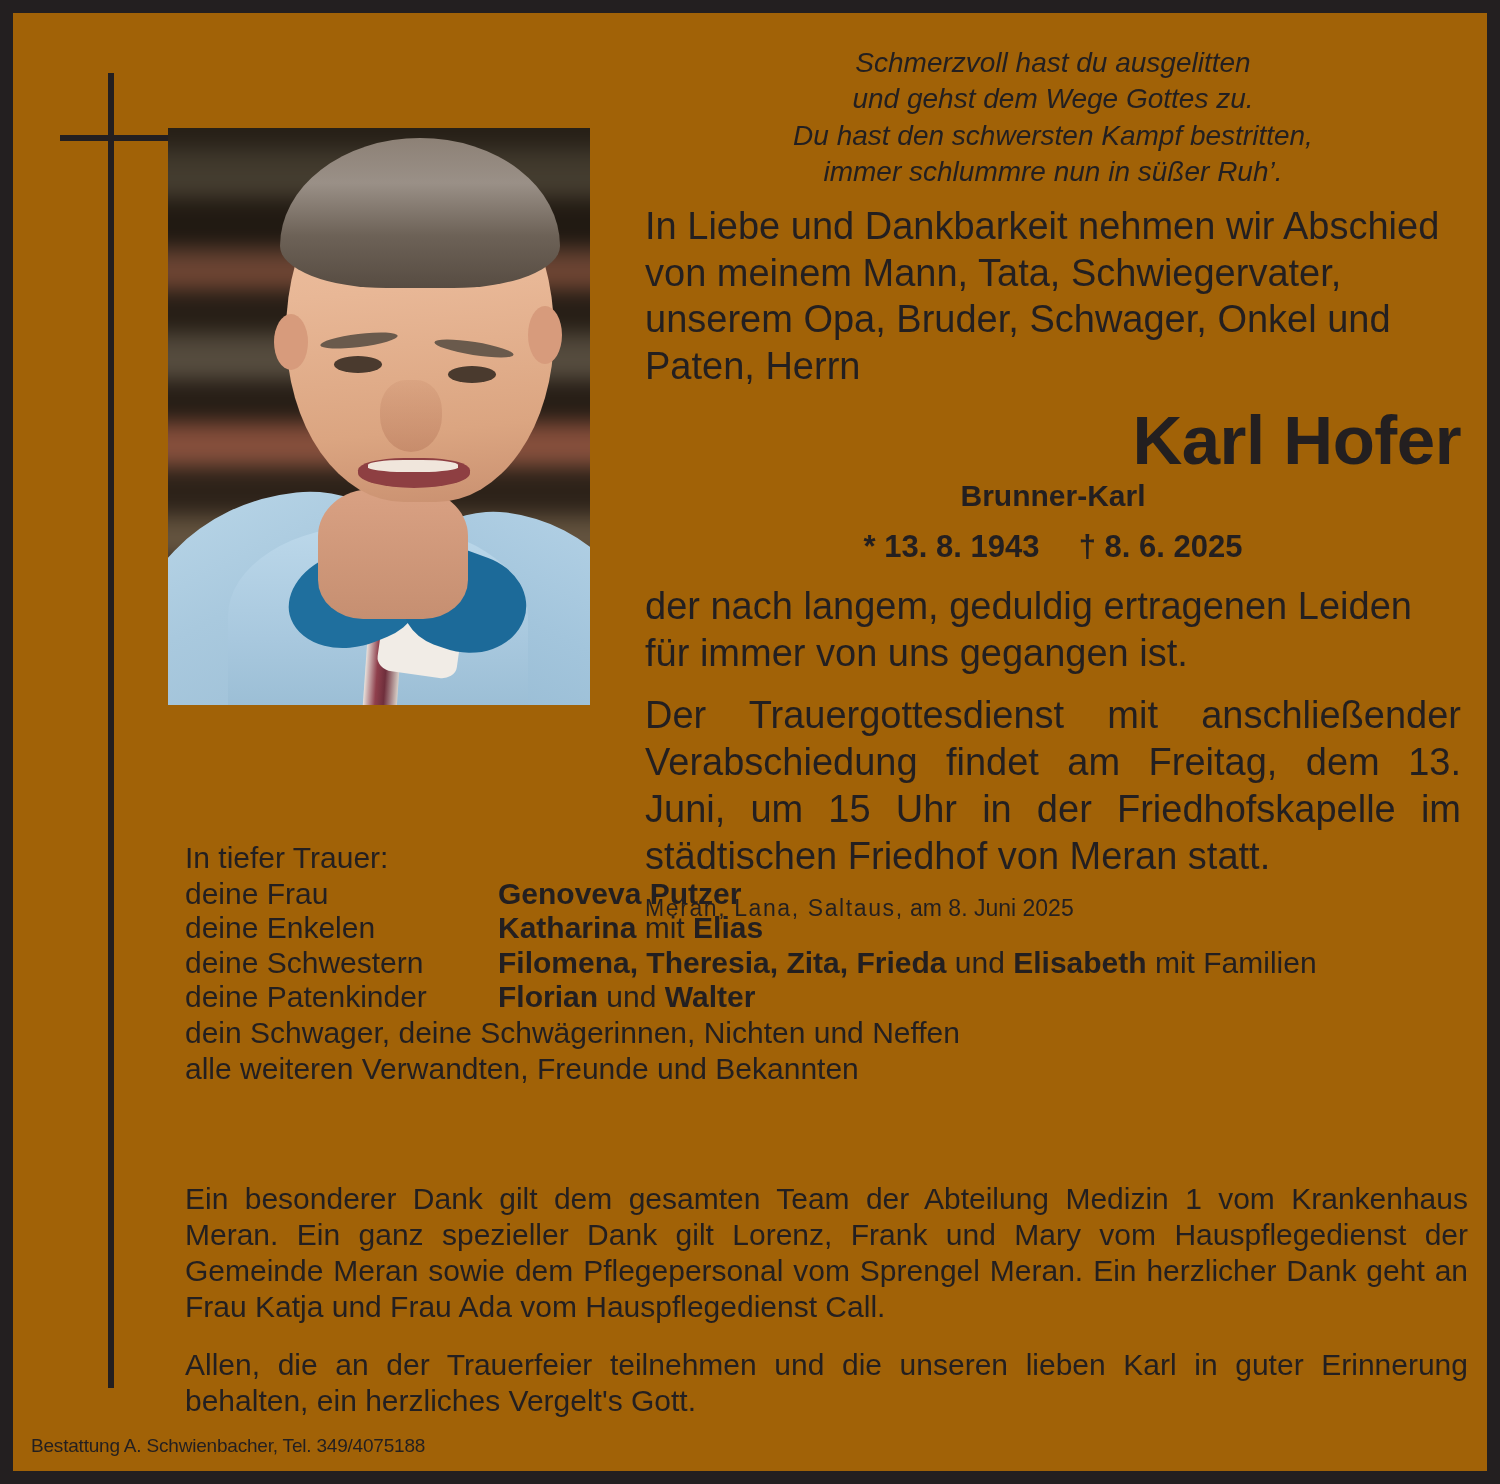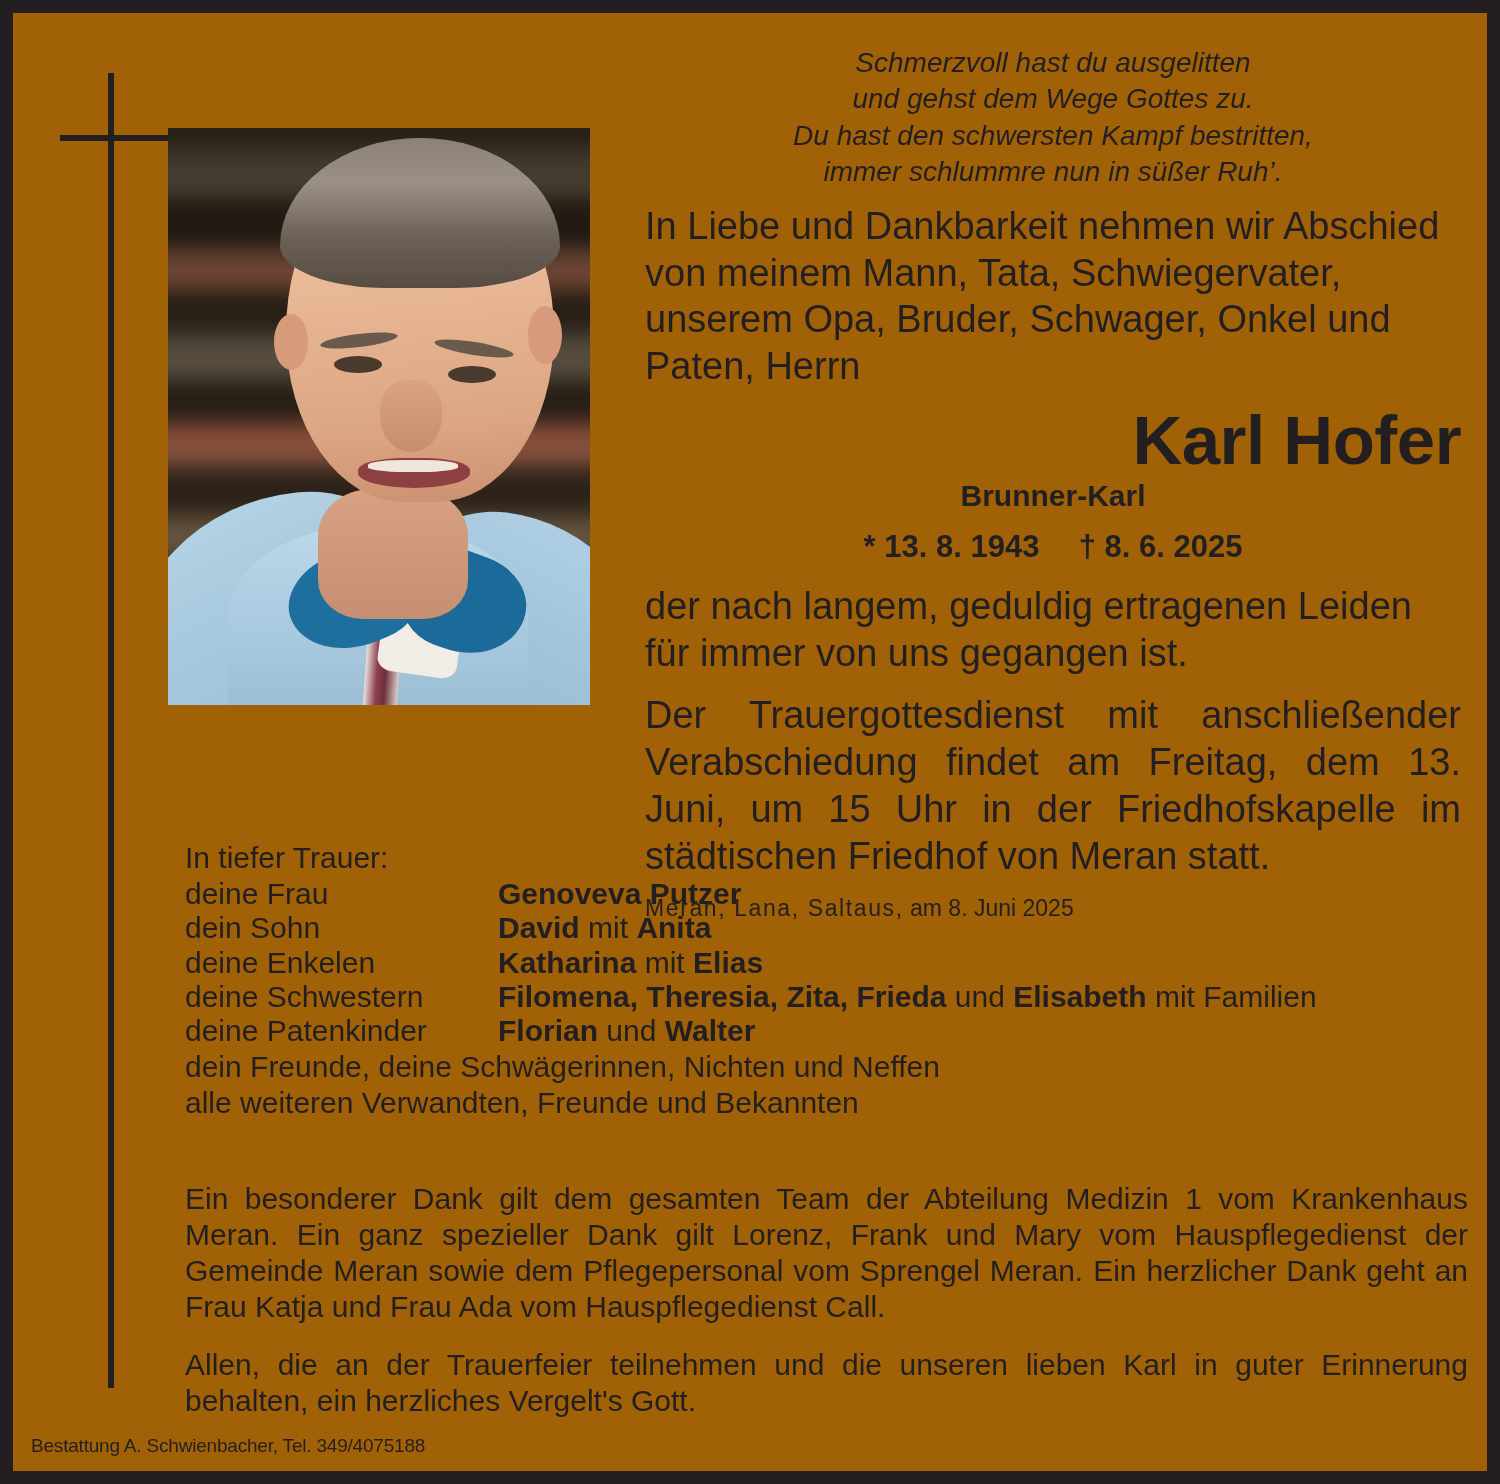--- a/index.html
+++ b/index.html
@@ -227,38 +227,34 @@
   </div>
 
   <div class="mourn">
     <div class="intro">In tiefer Trauer:</div>
 
     <div class="mrow">
       <span class="lbl">deine Frau</span>
       <span class="val"><b>Genoveva Putzer</b></span>
     </div>
     <div class="mrow">
-      <span class="lbl">dein Sohn</span>
-      <span class="val"><b>David</b> mit <b>Anita</b></span>
-    </div>
-    <div class="mrow">
       <span class="lbl">deine Enkelen</span>
       <span class="val"><b>Katharina</b> mit <b>Elias</b></span>
     </div>
 
     <div class="mrow">
       <span class="lbl">deine Schwestern</span>
       <span class="val"><b>Filomena, Theresia, Zita, Frieda</b> und <b>Elisabeth</b> mit Familien</span>
     </div>
     <div class="mrow">
       <span class="lbl">deine Patenkinder</span>
       <span class="val"><b>Florian</b> und <b>Walter</b></span>
     </div>
 
-    <div class="mfree">dein Freunde, deine Schwägerinnen, Nichten und Neffen</div>
+    <div class="mfree">dein Schwager, deine Schwägerinnen, Nichten und Neffen</div>
     <div class="mfree">alle weiteren Verwandten, Freunde und Bekannten</div>
   </div>
 
   <div class="bottom">
     <p>Ein besonderer Dank gilt dem gesamten Team der Abteilung Medizin 1 vom Krankenhaus Meran. Ein ganz spezieller Dank gilt Lorenz, Frank und Mary vom Hauspflegedienst der Gemeinde Meran sowie dem Pflegepersonal vom Sprengel Meran. Ein herzlicher Dank geht an Frau Katja und Frau Ada vom Hauspflegedienst Call.</p>
     <p>Allen, die an der Trauerfeier teilnehmen und die unseren lieben Karl in guter Erinnerung behalten, ein herzliches Vergelt's Gott.</p>
   </div>
 
   <div class="footer">Bestattung A. Schwienbacher, Tel. 349/4075188</div>
 

